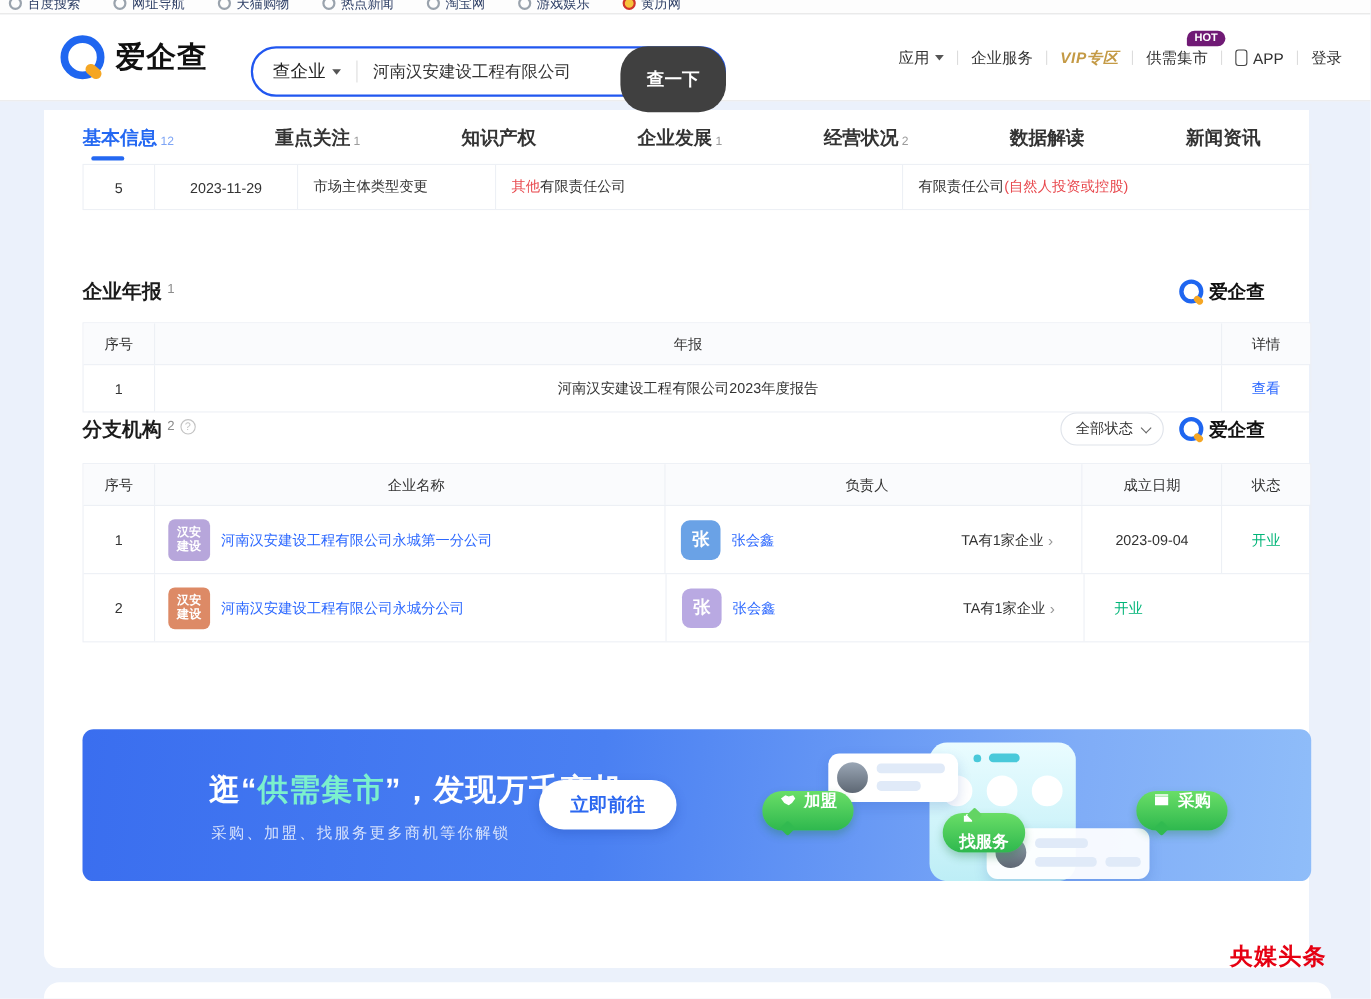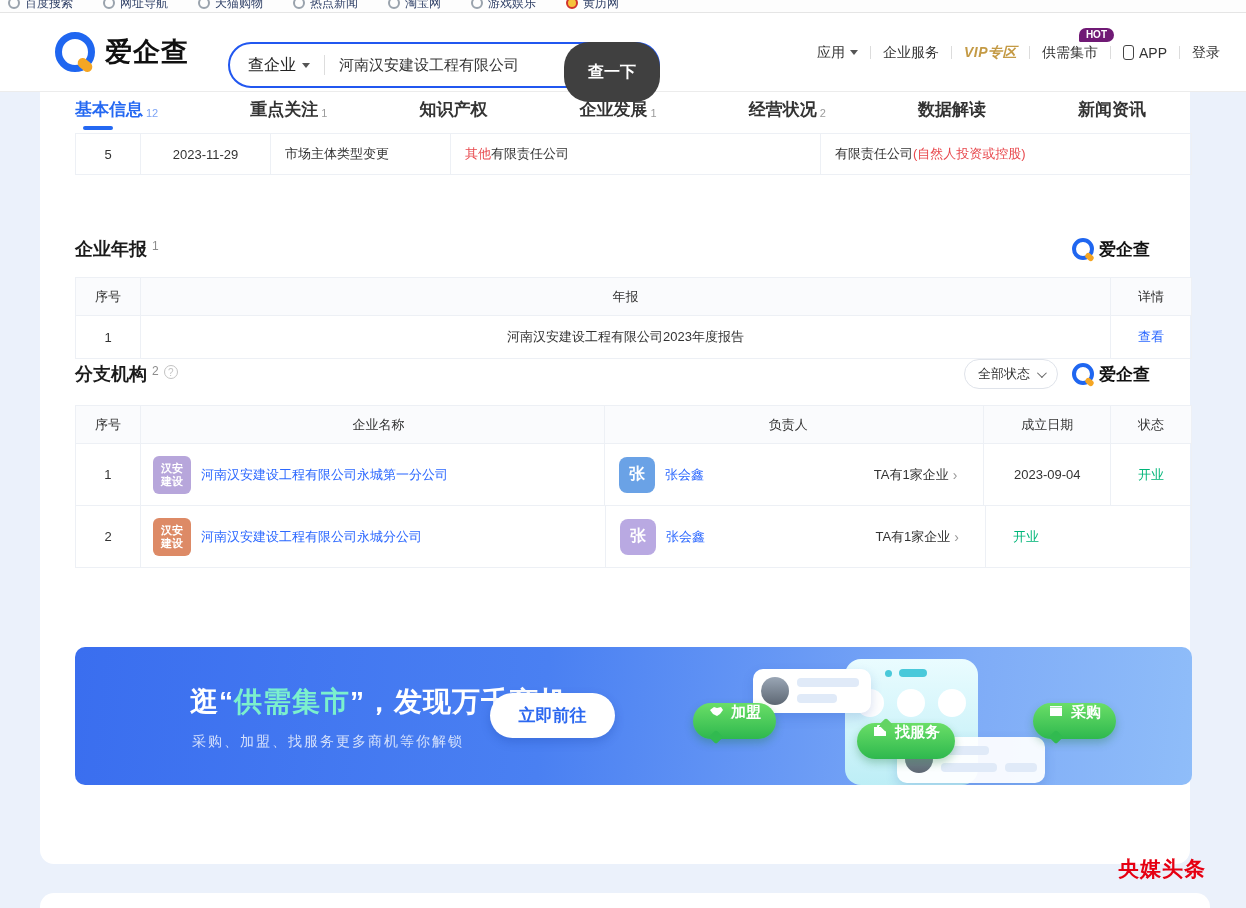--- a/index.html
+++ b/index.html
@@ -29,21 +29,21 @@
   .search-clear { color:#b9bdc4; font-size:14px; margin-right:14px; cursor:pointer; }
   .search-btn { position:absolute; right:-2px; top:-2px; height:60px; width:96px; border-radius:25px; background:#404040; color:#fff; font-size:16px; font-weight:700; display:flex; align-items:center; justify-content:center; cursor:pointer; border:none; }
   .top-nav { position:absolute; right:26px; top:0; height:79px; display:flex; align-items:center; font-size:14px; color:#333; }
   .nav-item { display:flex; align-items:center; gap:5px; cursor:pointer; white-space:nowrap; }
   .nav-sep { width:1px; height:13px; background:#dcdcdc; margin:0 12px; }
   .vip { font-style:italic; font-weight:800; color:#c49a45; letter-spacing:.5px; }
   .market-wrap { position:relative; }
   .hot-badge { position:absolute; top:-16px; right:-16px; background:#701a75; color:#fff; font-size:10px; font-weight:700; padding:2px 7px; border-radius:9px 9px 9px 2px; line-height:1; }
   .app-icon { width:11px; height:15px; border:1.5px solid #444; border-radius:3px; }
   
-  .main-card { position:absolute; left:40px; top:84px; width:1150px; height:780px; background:#fff; border-radius:0 0 14px 14px; z-index:3; }
+  .main-card { position:absolute; left:40px; top:100px; width:1150px; height:780px; background:#fff; border-radius:0 0 14px 14px; z-index:3; }
   .tabs { display:flex; justify-content:space-between; padding:14px 44px 0 35px; }
   .tab { font-size:17px; font-weight:700; color:#333; position:relative; padding-bottom:12px; display:flex; cursor:pointer; }
   .tab-cnt { font-size:11px; color:#9b9b9b; font-weight:400; margin-left:3px; align-self:flex-end; padding-bottom:2px; }
   .tab.active { color:#2468f2; }
   .tab.active .tab-cnt { color:#7da4f5; }
   .tab.active::after { content:""; position:absolute; left:8px; bottom:3px; width:30px; height:4px; border-radius:2px; background:#2468f2; }
   
   .tbl { margin-left:35px; width:1117px; border:1px solid #edf0f5; }
   .trow { display:flex; }
   .tcell { border-right:1px solid #edf0f5; display:flex; align-items:center; font-size:13px; color:#333; }
@@ -101,21 +101,21 @@
   .ph-c { width:28px; height:28px; border-radius:50%; background:#fff; }
   .bub { position:absolute; background:#fff; border-radius:10px; box-shadow:0 5px 12px rgba(25,70,170,.18); }
   .bub1 { left:678px; top:22px; width:118px; height:44px; }
   .bub2 { left:822px; top:90px; width:148px; height:46px; background:rgba(255,255,255,.93); }
   .bub-av { position:absolute; left:8px; top:8px; width:28px; height:28px; border-radius:50%; background:linear-gradient(180deg,#9aa6b5,#5d6773); }
   .bub-bar { position:absolute; background:#e0eaf8; border-radius:4px; height:9px; }
   .tag { position:absolute; display:flex; gap:7px; color:#fff; font-weight:800; font-size:15px; padding:0 15px; height:36px; border-radius:19px; background:linear-gradient(180deg,#6ade67,#2eb84e); box-shadow:0 4px 8px rgba(20,120,50,.3); }
   .tag::after { content:""; position:absolute; width:10px; height:10px; background:#31ba50; bottom:-3px; left:18px; transform:rotate(45deg); border-radius:2px; }
   .tag-service::after { bottom:auto; top:-3px; left:24px; background:#63d463; }
   .tag-join { left:618px; top:56px; }
-  .tag-service { left:782px; top:76px; }
+  .tag-service { left:782px; top:76px;flex-direction:column; }
   .tag-purchase { left:958px; top:56px; }
   
   .media-ad { position:absolute; left:1118px; top:855px; font-size:21px; font-weight:900; color:#e60012; z-index:7; letter-spacing:1px; cursor:pointer; }
   .next-card { position:absolute; left:40px; top:893px; width:1170px; height:15px; background:#fff; border-radius:14px 14px 0 0; }
   .mt62 { margin-top:62px; } .mt66 { }
 </style>
 </head>
 <body>
 
 <div class="bookmarks-bar">

